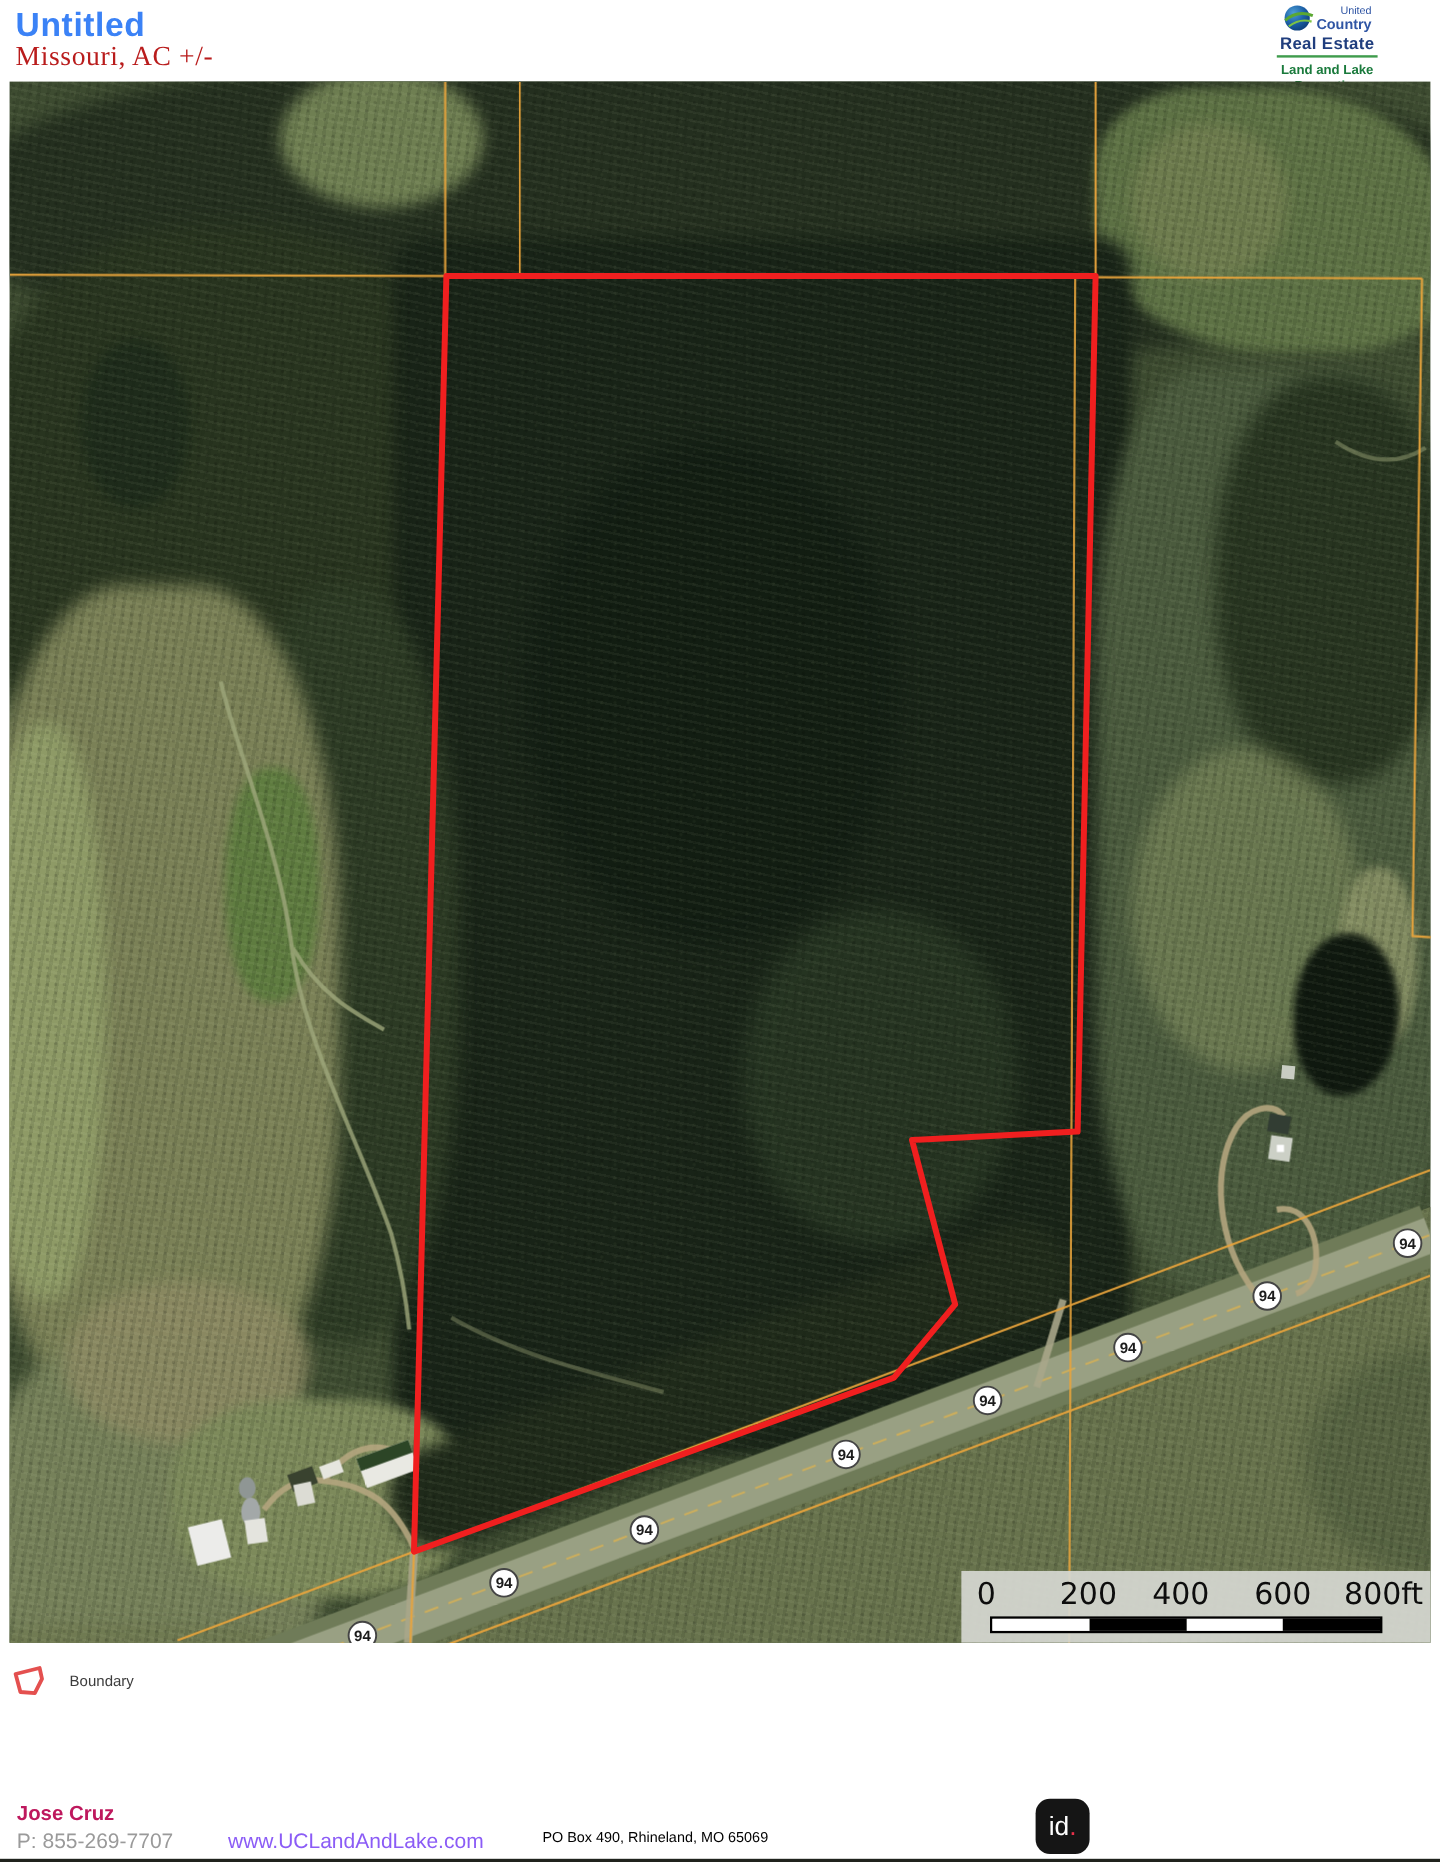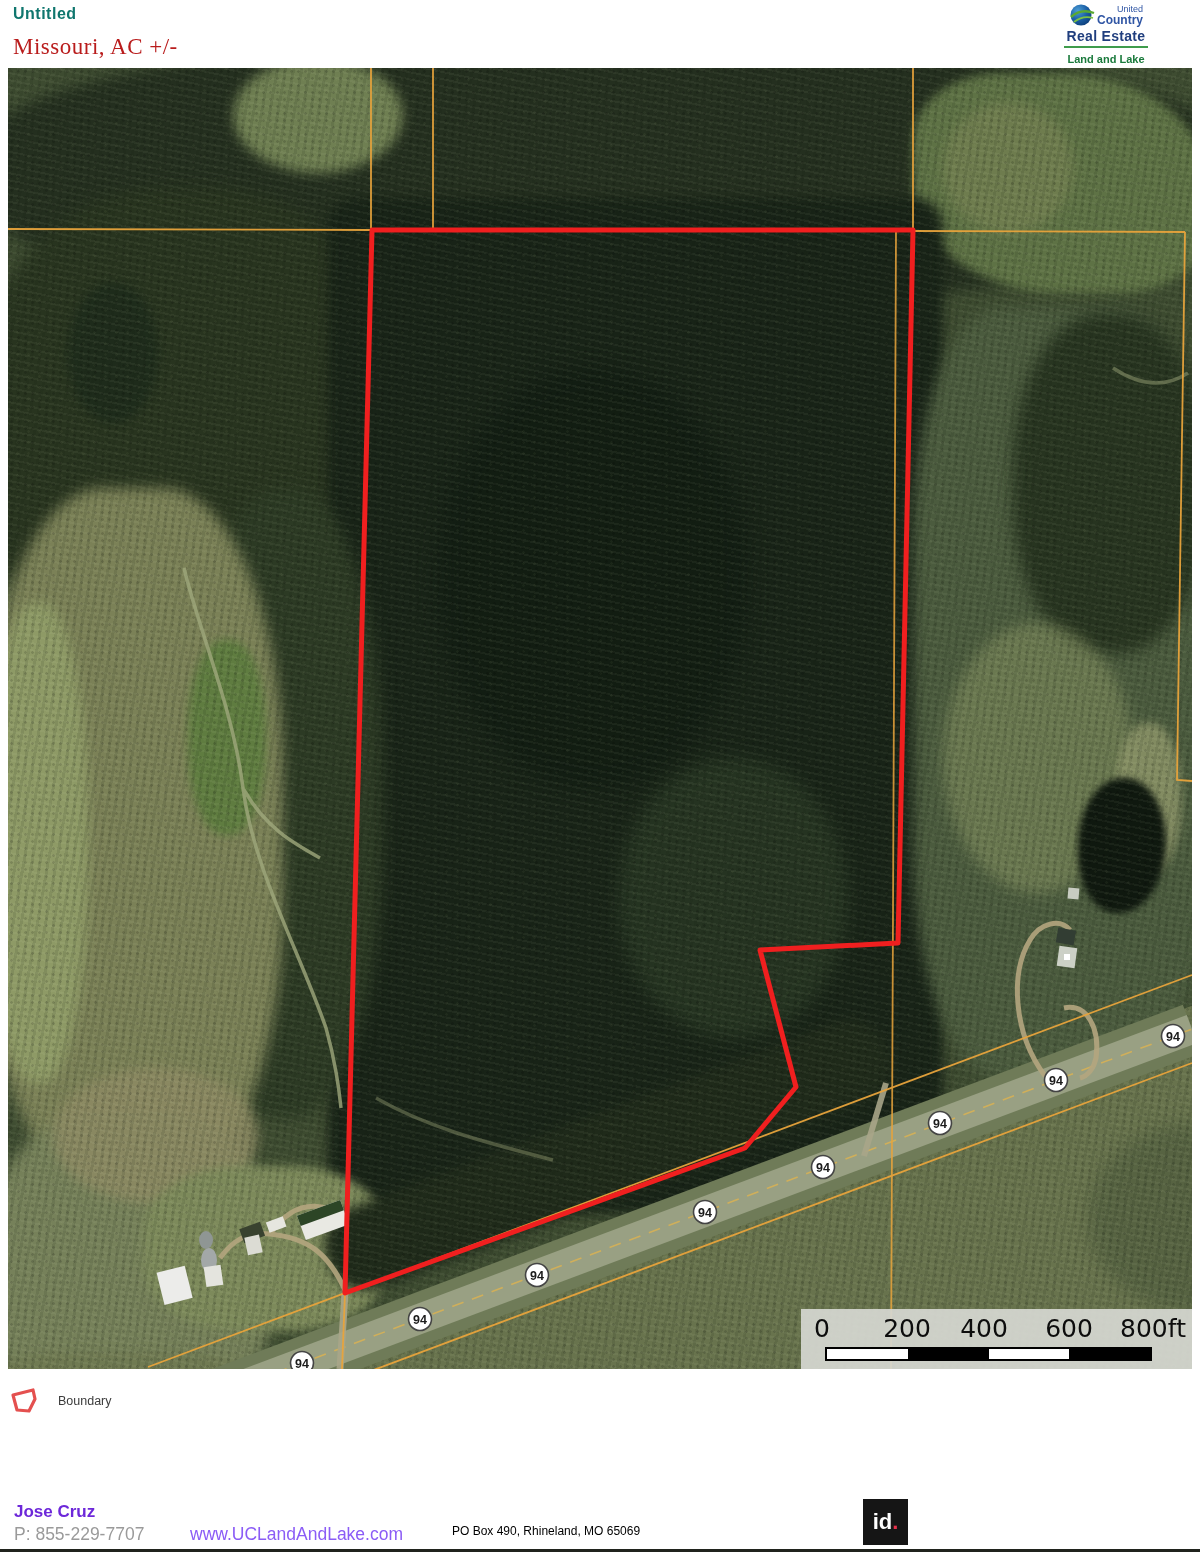--- a/index.html
+++ b/index.html
@@ -1,19 +1,19 @@
 <!DOCTYPE html>
 <html><head>
 <meta charset="utf-8">
 <style>
   html,body{margin:0;padding:0;background:#ffffff;}
   .page{position:relative;width:1200px;height:1552px;background:#fff;overflow:hidden;
         font-family:"Liberation Sans",sans-serif;}
   
-  .hdr-title{position:absolute;left:13px;top:5px;font-size:16px;font-weight:bold;color:#0f766e;letter-spacing:.5px;}
+  .hdr-title{position:absolute;left:13px;top:5px;font-size:28px;font-weight:bold;color:#3b82f6;letter-spacing:.5px;}
   .hdr-sub{position:absolute;left:13px;top:34px;font-size:23px;color:#b91c1c;letter-spacing:.5px;font-family:Liberation Serif, serif;}
   .brand{position:absolute;left:1060px;top:2px;width:92px;text-align:center;line-height:1;}
   .brand-row{display:flex;align-items:center;justify-content:center;gap:2px;}
   .brand-names{text-align:right;color:#2f55a4;}
   .brand-united{font-size:9px;}
   .brand-country{font-size:12px;font-weight:bold;}
   .brand-re{font-size:14px;font-weight:bold;color:#203e7e;margin-top:1px;letter-spacing:.3px;}
   .brand-rule{height:2px;background:#3f9c4c;margin:3px 4px 5px 4px;}
   .brand-tag{font-size:11px;font-weight:bold;color:#1a7a3c;line-height:1.15;}
   
@@ -36,26 +36,26 @@
   .scalebar{position:absolute;left:793px;top:1241px;width:391px;height:60px;background:rgba(213,215,209,.93);}
   .sb-label{position:absolute;top:5px;transform:translateX(-50%);font-family:"DejaVu Sans",sans-serif;
             font-size:25px;color:#0d0d0d;white-space:nowrap;}
   .sb-bar{position:absolute;left:24px;top:38px;width:327px;height:14px;border:2px solid #000;
           box-sizing:border-box;display:flex;}
   .sb-seg{flex:1 1 0;}
   
   .legend{position:absolute;left:10px;top:1388px;display:flex;align-items:center;gap:20px;}
   .legend-label{font-size:12.5px;color:#3c3c3c;}
   
-  .ft-name{position:absolute;left:14px;top:1502px;font-size:17px;font-weight:bold;color:#6d28d9;}
+  .ft-name{position:absolute;left:14px;top:1502px;font-size:17px;font-weight:bold;color:#be185d;}
   .ft-phone{position:absolute;left:14px;top:1524px;font-size:17.5px;color:#9a9a9a;}
   .ft-web{position:absolute;left:190px;top:1524px;font-size:17.5px;color:#8b5cf6;}
   .ft-addr{position:absolute;left:452px;top:1524px;font-size:12px;color:#000000;}
-  .id-logo{position:absolute;left:863px;top:1499px;width:45px;height:46px;background:#151515;border-radius:0;
-           display:flex;align-items:center;justify-content:center;color:#fff;font-weight:bold;font-size:22px;}
+  .id-logo{position:absolute;left:863px;top:1499px;width:45px;height:46px;background:#151515;border-radius:12px;
+           display:flex;align-items:center;justify-content:center;color:#fff;font-weight:normal;font-size:22px;}
   .id-dot{color:#e8304a;}
   .ft-disc{position:absolute;left:911px;top:1496px;width:282px;font-size:10px;line-height:13px;color:#a0a0a0;}
   .page-edge{position:absolute;left:0;top:1549px;width:1200px;height:3px;background:#20231d;}
 </style>
 </head>
 <body>
 
 <div class="page">
 
   <div class="hdr-title">Untitled</div>
@@ -224,21 +224,21 @@
   </div>
 
   <div class="legend">
     <svg width="28" height="26" viewBox="0 0 28 26">
       <polygon points="3,7 23,2 25,11 19,23 7,22" fill="none" stroke="#e4504f" stroke-width="3.2" stroke-linejoin="round"></polygon>
     </svg>
     <span class="legend-label">Boundary</span>
   </div>
 
   <div class="ft-name">Jose Cruz</div>
-  <div class="ft-phone">P: 855-229-7707</div>
+  <div class="ft-phone">P: 855-269-7707</div>
   <div class="ft-web">www.UCLandAndLake.com</div>
   <div class="ft-addr">PO Box 490, Rhineland, MO 65069</div>
 
   <div class="id-logo">
       <span>id</span>
       <span class="id-dot">.</span>
     </div>
 
   <div class="page-edge"></div>
 </div>

